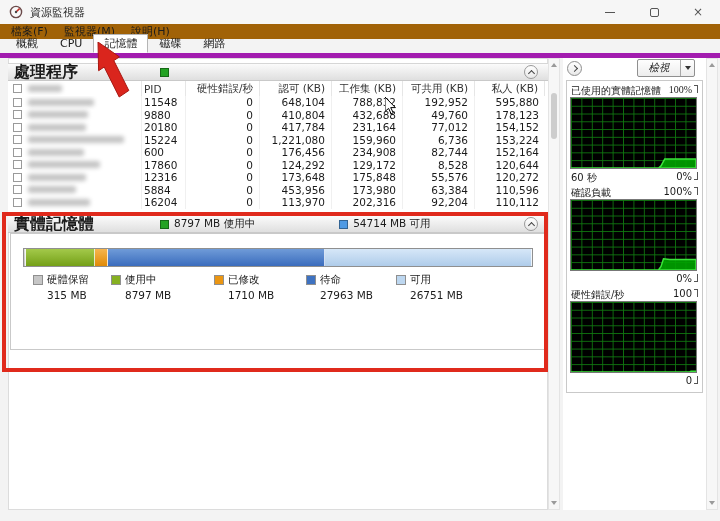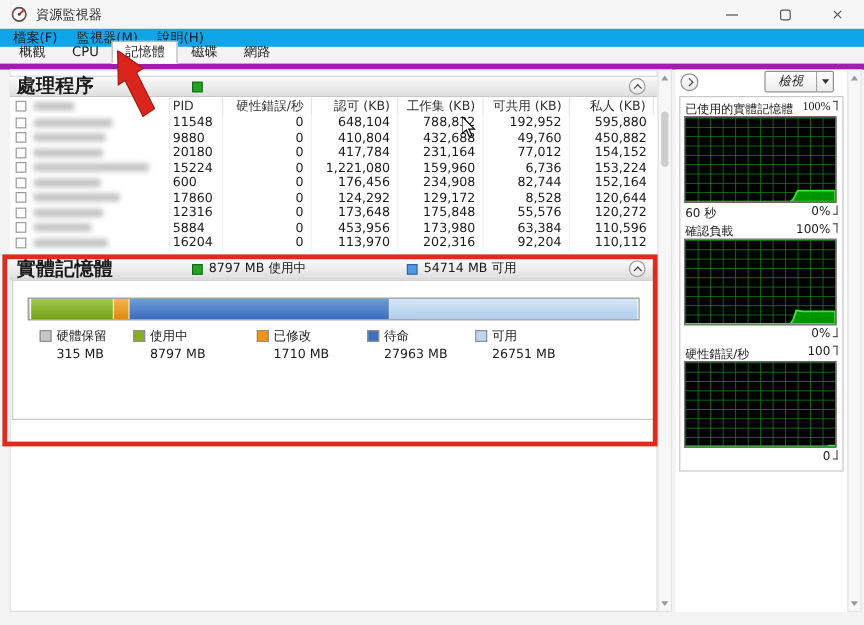--- a/index.html
+++ b/index.html
@@ -15,21 +15,21 @@
   .titlebar { left:0; top:0; width:720px; height:24px; background:#f6f6f6; display:flex; align-items:center; }
   .app-icon { margin-left:9px; width:14px; height:14px; }
   .win-title { margin-left:7px; font-size:11px; color:#2b2b2b; }
   .caption { position:absolute; right:0; top:0; display:flex; }
   .cap-btn { width:44px; height:24px; display:flex; align-items:center; justify-content:center; color:#444; }
   .ic-min { width:10px; height:1px; background:#555; }
   .ic-max { width:9px; height:9px; border:1px solid #555; border-radius:2px; }
   .ic-close { font-size:12px; line-height:12px; color:#555; }
 
   
-  .menubar { left:0; top:24px; width:720px; height:15px; display:flex; align-items:center; padding-left:3px; background:#0ea5e9; }
+  .menubar { left:0; top:24px; width:720px; height:15px; display:flex; align-items:center; padding-left:3px; background:#a16207; }
   .menu-item { padding:0 8px; font-size:11px; }
   .tabbar { left:0; top:39px; width:720px; height:19px; display:flex; align-items:flex-end; padding-left:5px; border-bottom:5px solid #a21caf; }
   .tab { height:19px; line-height:18px; padding:0 10px; font-size:11px; color:#1b1b1b; border:1px solid transparent; }
   .tab.active { background:#fff; border-color:#b5b5b5; border-bottom-color:#fff; }
 
   
   .main-left { left:8px; top:58px; width:540px; height:452px; background:#fff; border:1px solid #dcdcdc; }
   .sec-header { left:8px; width:540px; height:18px;
     background:linear-gradient(180deg,#fbfbfb,#dfdfdf);
     border-top:1px solid #d6d6d6; border-bottom:1px solid #c9c9c9;
@@ -177,21 +177,21 @@
     <div class="prow">
       <div class="cell c-name">
         <span class="cb"></span>
         <span class="blob" style="width: 60px;"></span>
       </div>
       <div class="cell c-pid">9880</div>
       <div class="cell c-hf">0</div>
       <div class="cell c-com">410,804</div>
       <div class="cell c-ws">432,688</div>
       <div class="cell c-sh">49,760</div>
-      <div class="cell c-pr">450,882</div>
+      <div class="cell c-pr">178,123</div>
     </div>
     <div class="prow">
       <div class="cell c-name">
         <span class="cb"></span>
         <span class="blob" style="width: 58px;"></span>
       </div>
       <div class="cell c-pid">20180</div>
       <div class="cell c-hf">0</div>
       <div class="cell c-com">417,784</div>
       <div class="cell c-ws">231,164</div>

